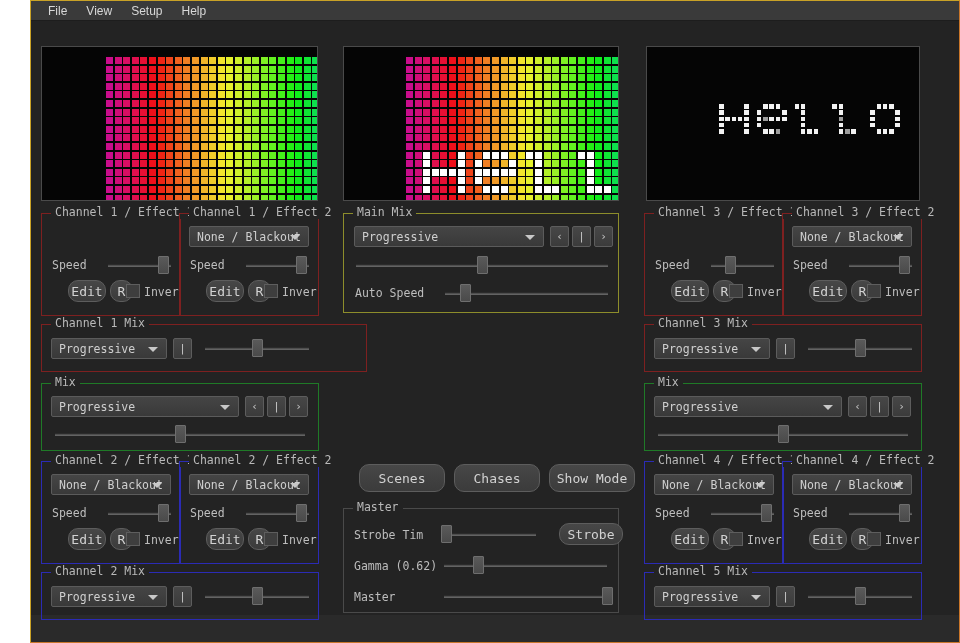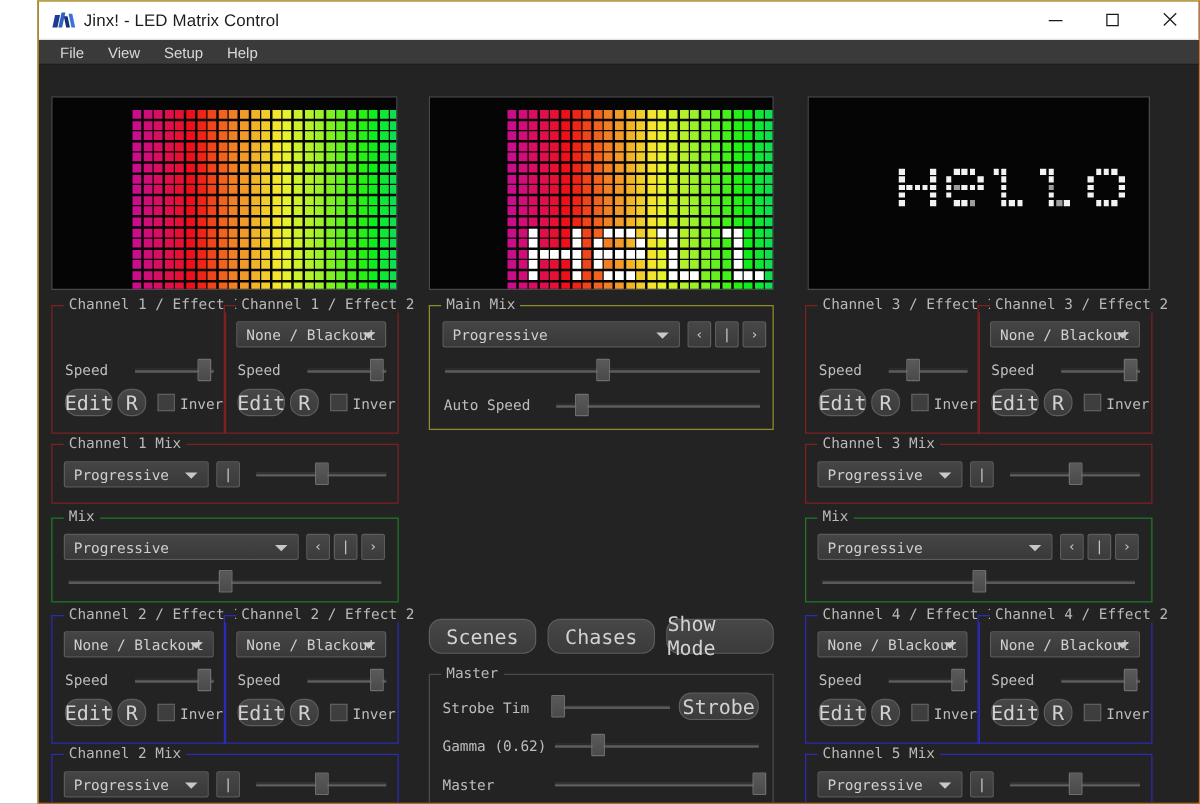--- a/index.html
+++ b/index.html
@@ -96,21 +96,21 @@
   .combo .arrow{
     position:absolute;right:8px;top:50%;margin-top:-2px;
     width:0;height:0;border-left:5px solid transparent;border-right:5px solid transparent;
     border-top:5px solid #c8c8c8;
   }
   .btn{
     position:absolute;box-sizing:border-box;
     background:linear-gradient(#474747,#3b3b3b);
     border:1px solid #5d5d5d;border-radius:10px;
     display:flex;align-items:center;justify-content:center;
-    color:#d2d2d2;font-size:16px;
+    color:#d2d2d2;font-size:13px;margin-left:16px;
   }
   .lbl{position:absolute;color:#bdbdbd;font-size:11.5px;white-space:nowrap;line-height:14px;}
   .chk{
     position:absolute;width:14px;height:14px;box-sizing:border-box;
     background:#3e3e3e;border:1px solid #5e5e5e;
   }
   
   .sld{position:absolute;height:16px;}
   .sld .track{
     position:absolute;left:0;right:0;top:7px;height:3px;
@@ -128,40 +128,20 @@
     background:linear-gradient(#474747,#3b3b3b);border:1px solid #5d5d5d;border-radius:2px;
     display:flex;align-items:center;justify-content:center;
     color:#c9c9c9;font-size:11px;
   }
 </style>
 </head>
 <body>
 
 <div class="window">
 
-  <div class="titlebar">
-    <div class="app-icon">
-        <i></i>
-        <i></i>
-        <i></i>
-        <i></i>
-      </div>
-    <div class="title-text">Jinx! - LED Matrix Control</div>
-    <div class="winbtns">
-      <div class="winbtn">
-          <span class="gl-min"></span>
-        </div>
-      <div class="winbtn">
-          <span class="gl-max"></span>
-        </div>
-      <div class="winbtn close">
-          <span class="gl-close"></span>
-        </div>
-    </div>
-  </div>
 
   <div class="menubar">
     <div class="menu-item">File</div>
     <div class="menu-item">View</div>
     <div class="menu-item">Setup</div>
     <div class="menu-item">Help</div>
   </div>
 
   <div class="content">
 
@@ -1106,21 +1086,21 @@
       <div class="sld" style="left:66px;top:43px;width:63px;">
           <div class="track"></div>
           <div class="thumb" style="left:88%"></div>
         </div>
       <div class="btn" style="left:10px;top:66px;width:38px;height:22px;">Edit</div>
       <div class="btn" style="left:52px;top:66px;width:23px;height:22px;">R</div>
       <div class="chk" style="left:84px;top:70px;"></div>
       <div class="lbl" style="left:102px;top:71px;">Inver</div>
     </div>
 
-    <div class="gbox red" style="left:10px;top:303px;width:278px;height:48px;text-decoration:underline;">
+    <div class="gbox red" style="left:10px;top:303px;width:326px;height:48px;text-decoration:underline;">
       <div class="gtitle">Channel 1 Mix</div>
       <div class="combo" style="left:9px;top:13px;width:116px;">
           <span>Progressive</span>
           <span class="arrow"></span>
         </div>
       <div class="navbtn" style="left:131px;top:13px;">|</div>
       <div class="sld" style="left:163px;top:15px;width:104px;">
           <div class="track"></div>
           <div class="thumb" style="left:50%"></div>
         </div>

